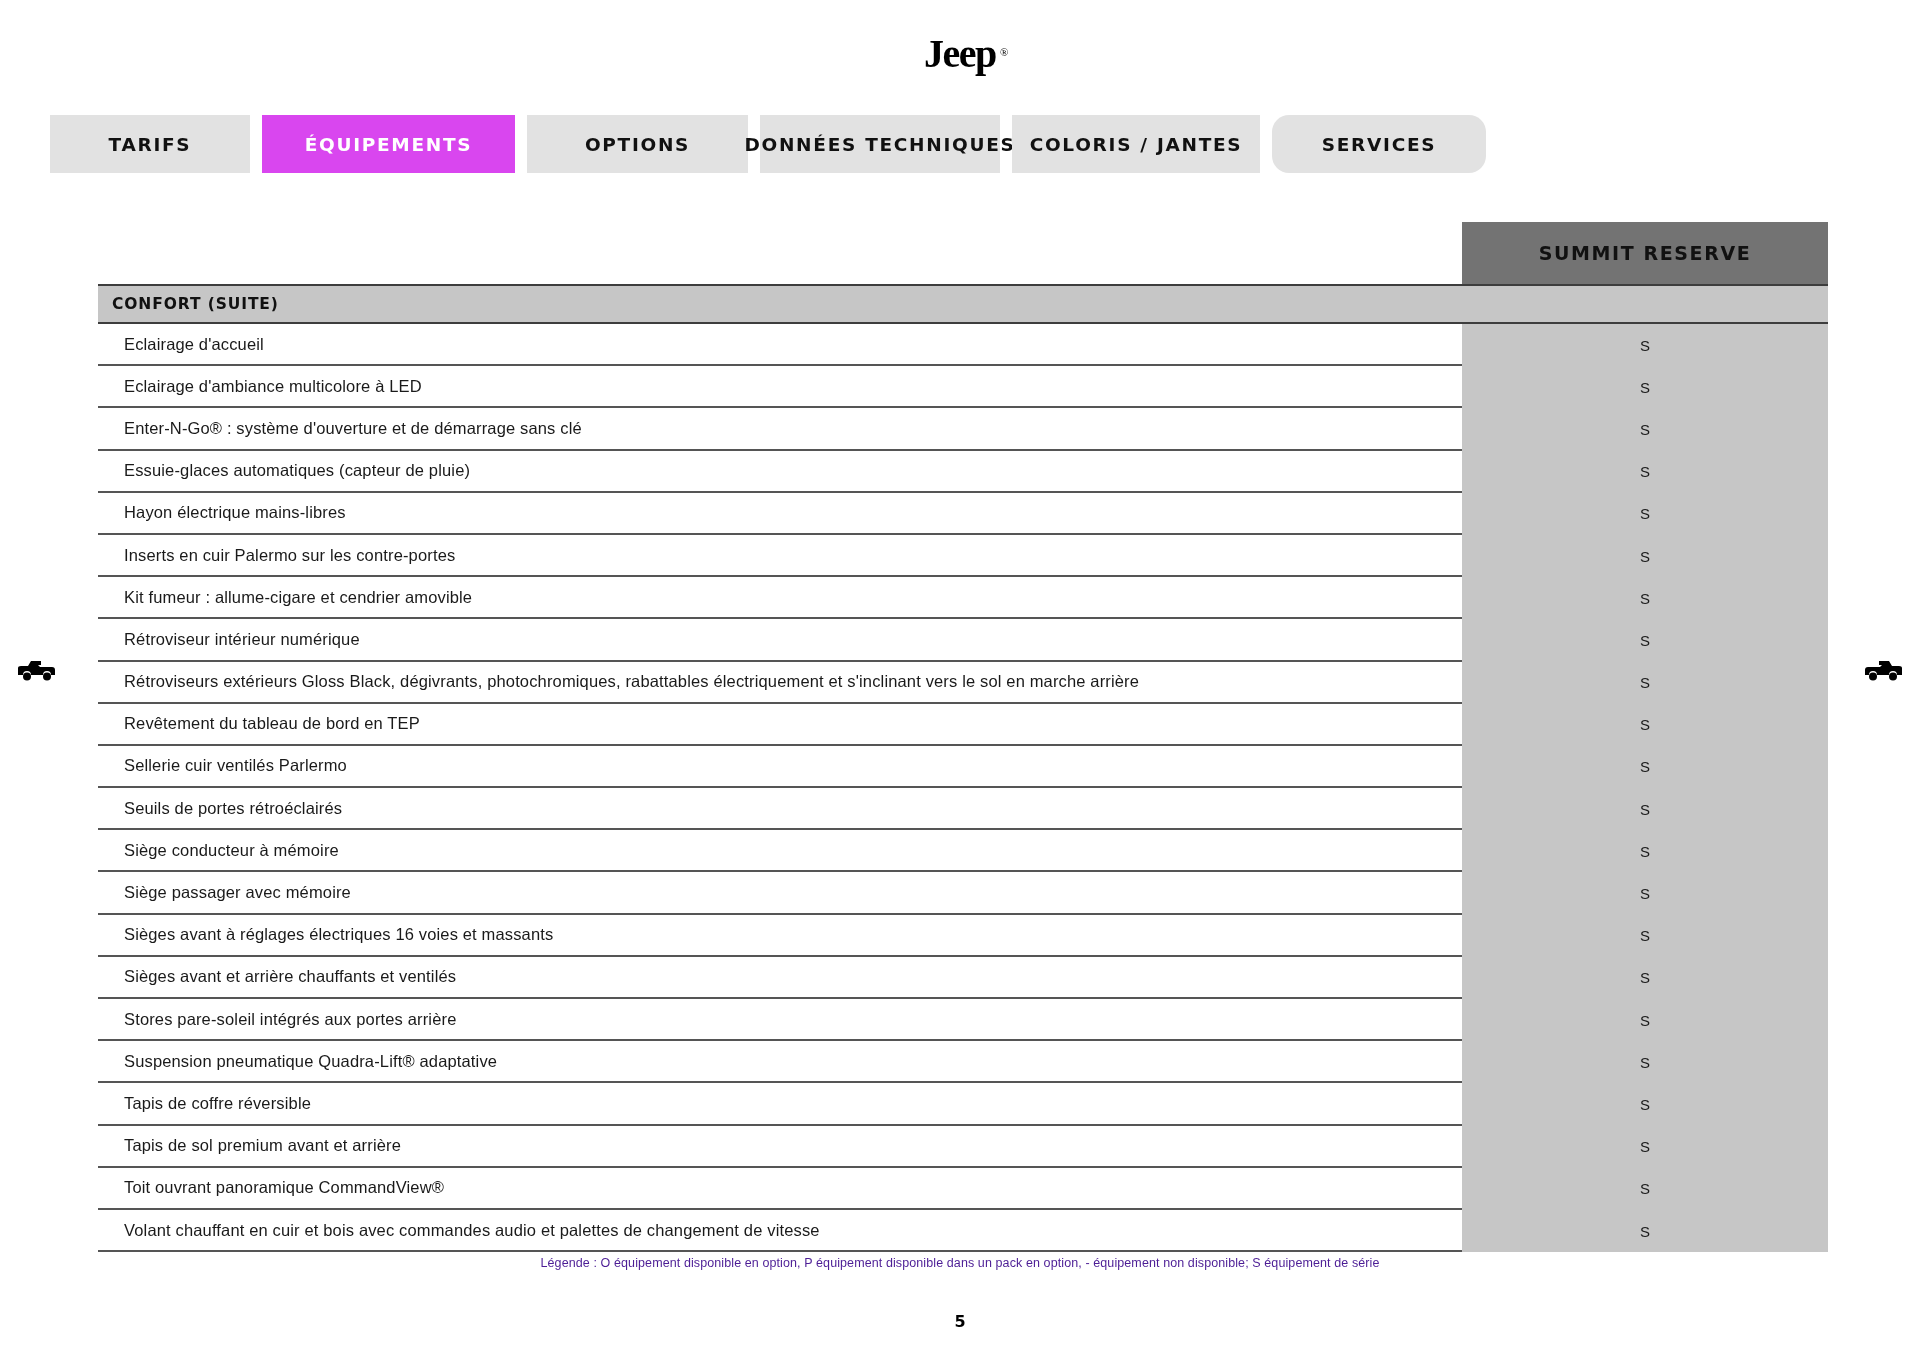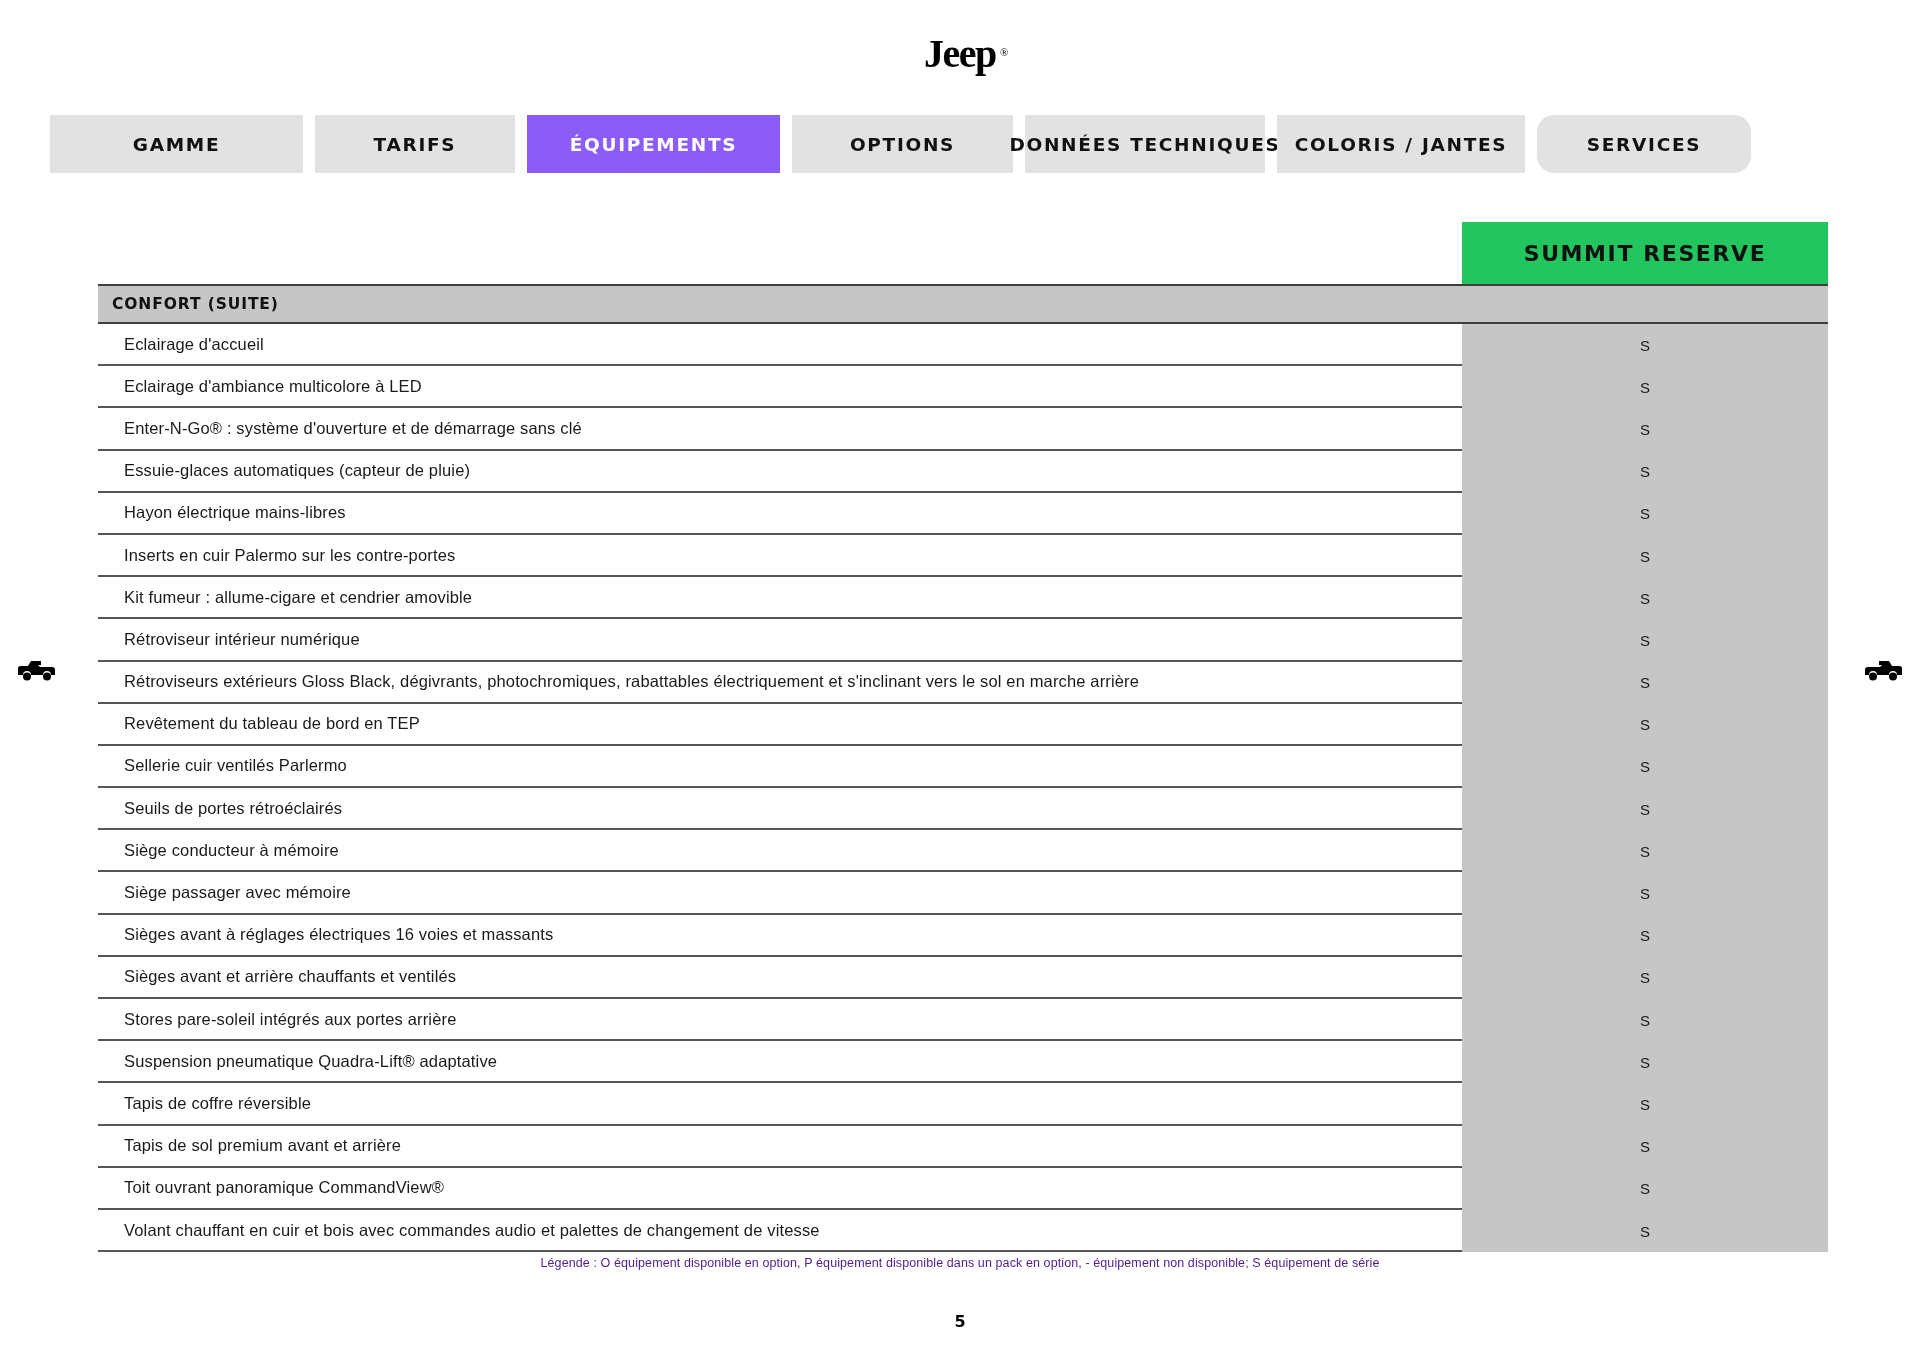--- a/index.html
+++ b/index.html
@@ -61,21 +61,21 @@
     font-family: "DejaVu Sans", sans-serif;
     font-weight: bold;
     font-size: 18.5px;
     letter-spacing: 1.7px;
     height: 58px;
     cursor: pointer;
     user-select: none;
     white-space: nowrap;
   }
   .tab.active {
-    background: #8b5cf6;
+    background: #d946ef;
     color: #ffffff;
   }
   .tab-0 { width: 253px; }
   .tab-1 { width: 200px; }
   .tab-2 { width: 253px; }
   .tab-3 { width: 221px; justify-content: center; }
   .tab-4 { width: 240px; }
   .tab-5 { width: 248px; }
   .tab-6 { width: 214px; border-radius: 17px; }
 
@@ -86,27 +86,27 @@
     width: 1730px;
   }
   .col-head-row {
     position: relative;
     height: 62px;
   }
   .col-head {
     position: absolute;
     right: 0; top: 0;
     width: 366px; height: 62px;
-    background: #22c55e;
+    background: #737373;
     display: flex;
     align-items: center;
     justify-content: center;
     font-family: "DejaVu Sans", sans-serif;
     font-weight: bold;
-    font-size: 22px;
+    font-size: 19px;
     letter-spacing: 1.6px;
     color: #111111;
   }
   .section-row {
     position: relative;
     height: 40px;
     background: #c6c6c6;
     border-top: 2px solid #3d3d3d;
     border-bottom: 2px solid #3d3d3d;
     display: flex;
@@ -181,23 +181,20 @@
 </head>
 <body>
 
 <div class="page">
 
   <div class="brand">
     <span class="brand-word">Jeep</span>
   </div>
 
   <nav class="nav">
-    <div class="tab tab-0">
-      <span>GAMME</span>
-    </div>
     <div class="tab tab-1">
       <span>TARIFS</span>
     </div>
     <div class="tab tab-2 active">
       <span>ÉQUIPEMENTS</span>
     </div>
     <div class="tab tab-3">
       <span>OPTIONS</span>
     </div>
     <div class="tab tab-4">

